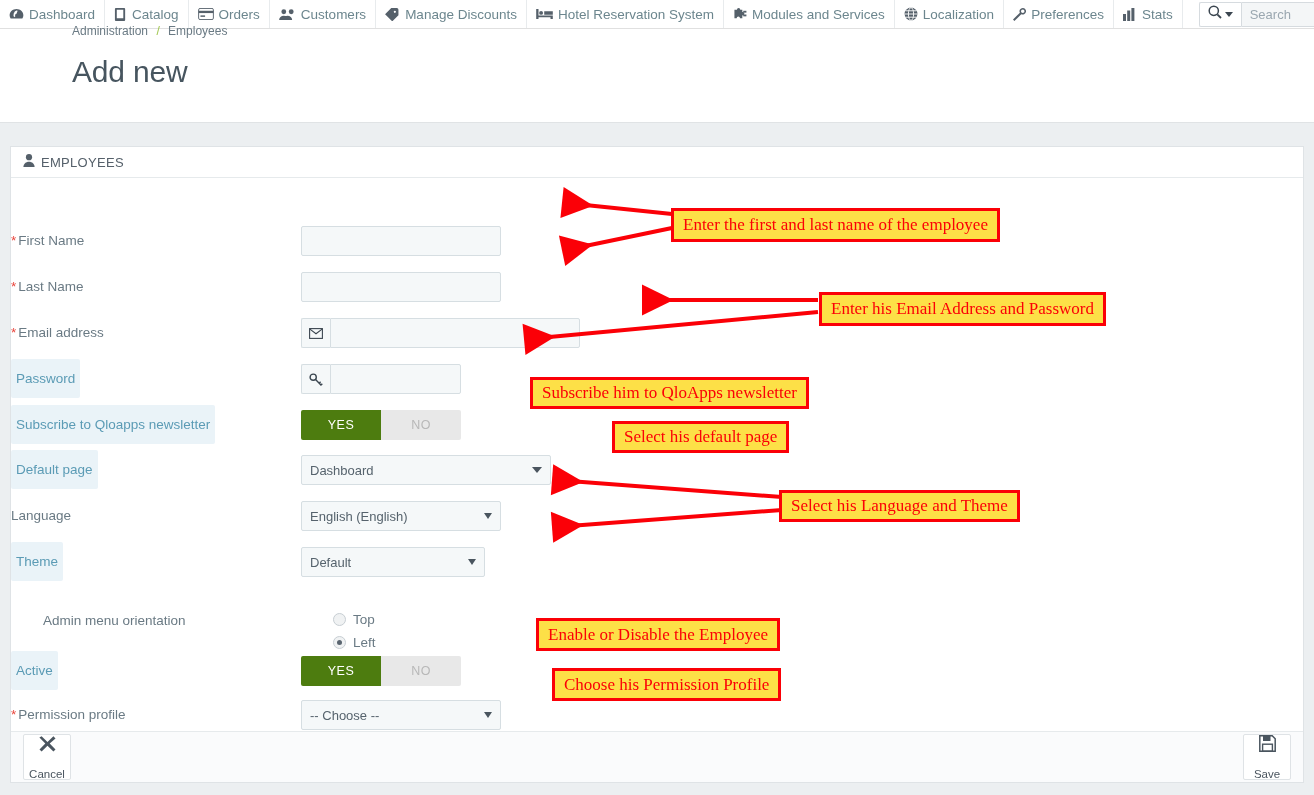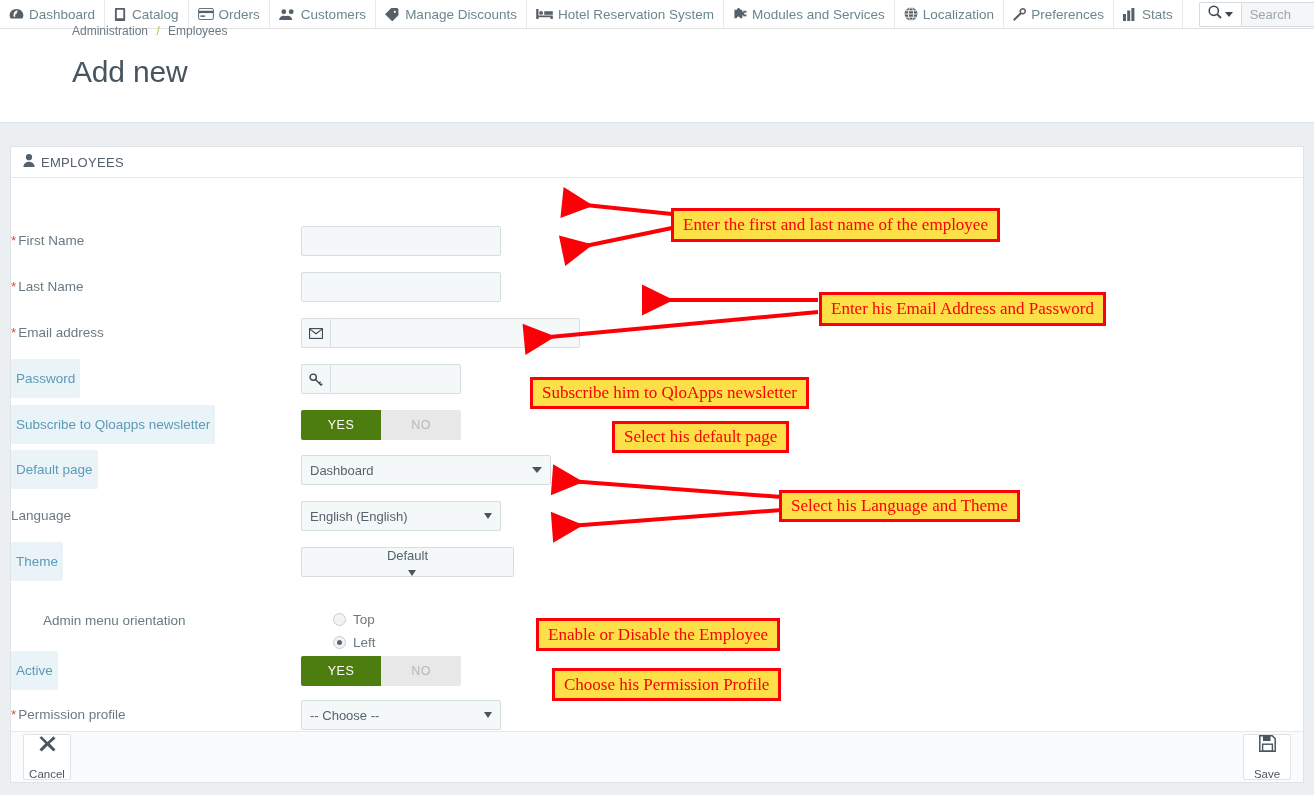--- a/index.html
+++ b/index.html
@@ -446,21 +446,21 @@
       <div class="fsel" style="width:200px;">
         <span class="selval">English (English)</span>
         <span class="ar small"></span>
       </div>
     </div>
 
     <div class="frow" style="top:369px; left:0;">
       <div class="flabel hint">
         <span class="lbltxt">Theme</span>
       </div>
-      <div class="fsel" style="width:213px;flex-direction:column;">
+      <div class="fsel" style="width:184px;">
         <span class="selval">Default</span>
         <span class="ar small"></span>
       </div>
     </div>
 
     <div class="frow" style="top:428px; left:0; height:52px;padding-left:32px;">
       <div class="flabel">
         <span>Admin menu orientation</span>
       </div>
       <div class="radiogrp">

